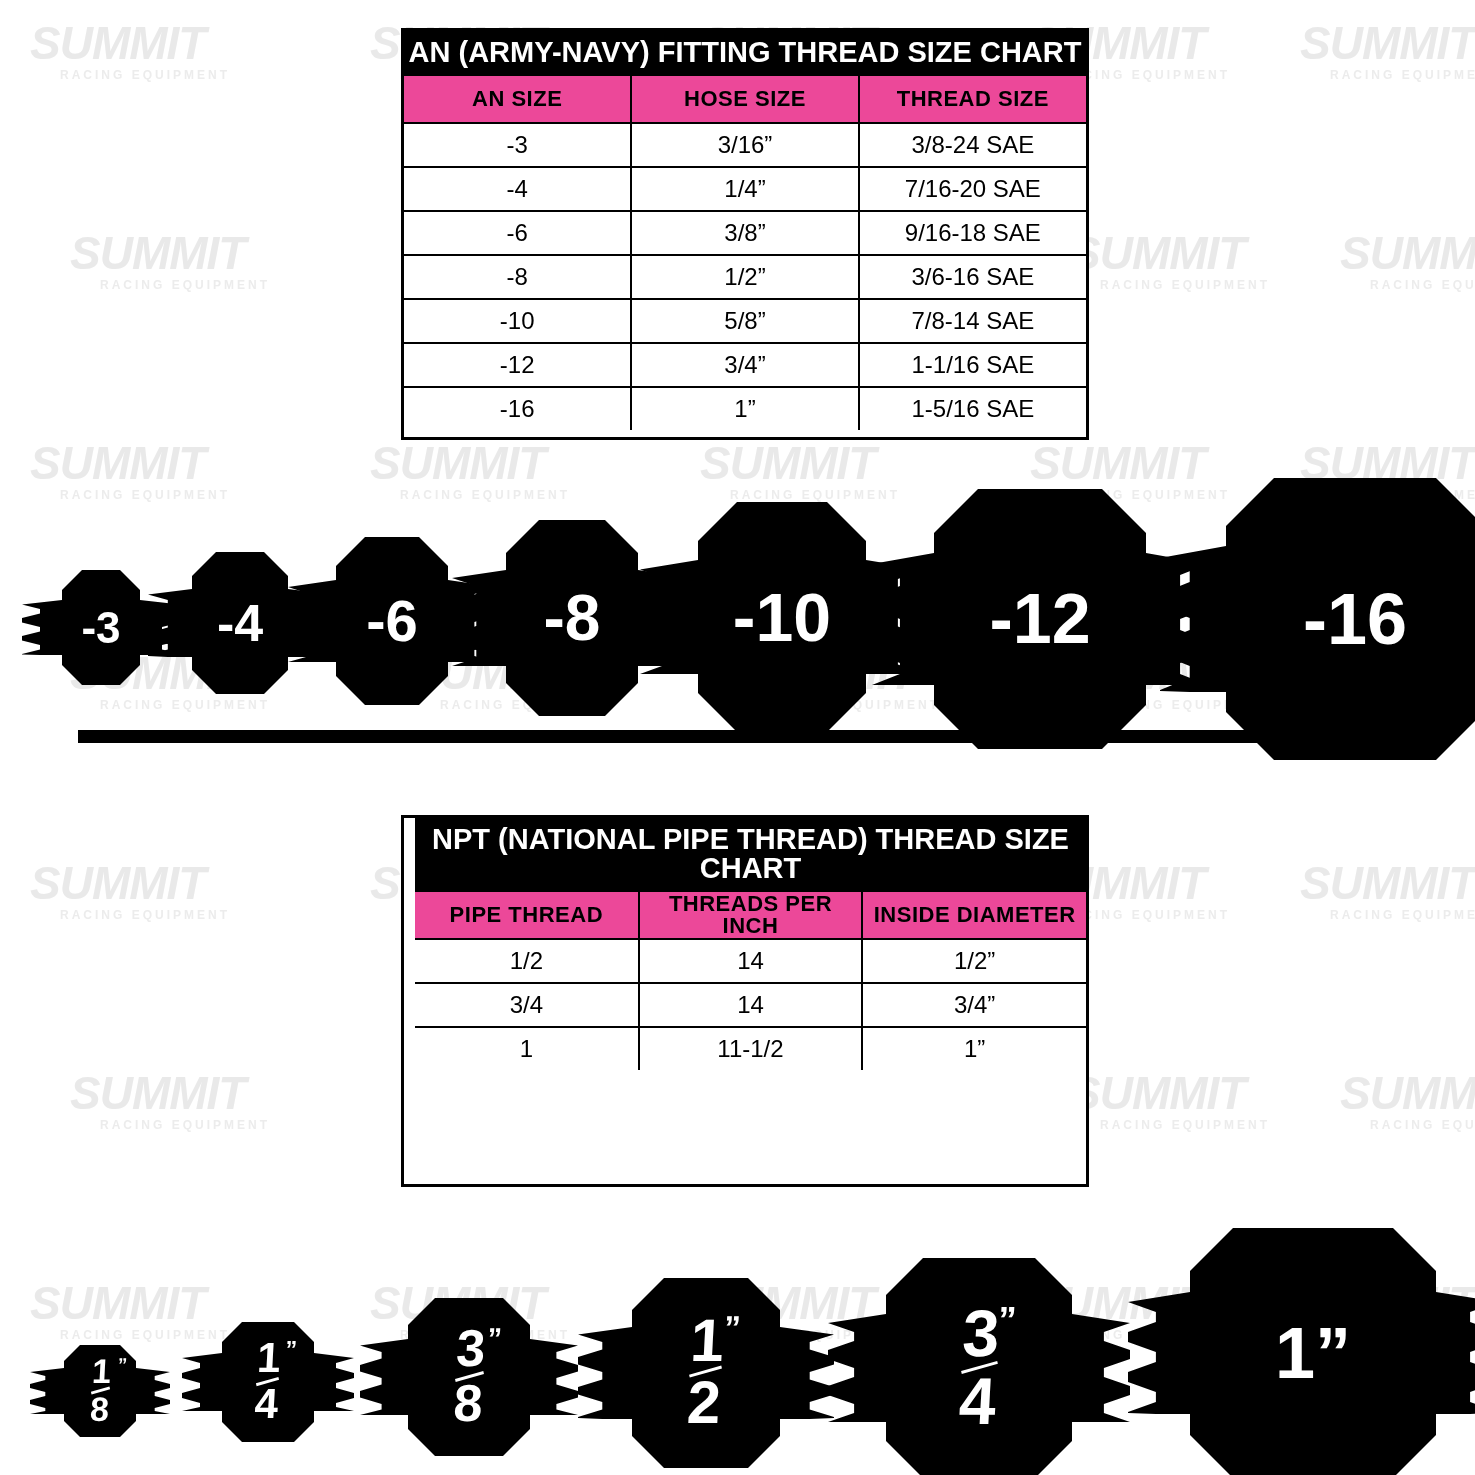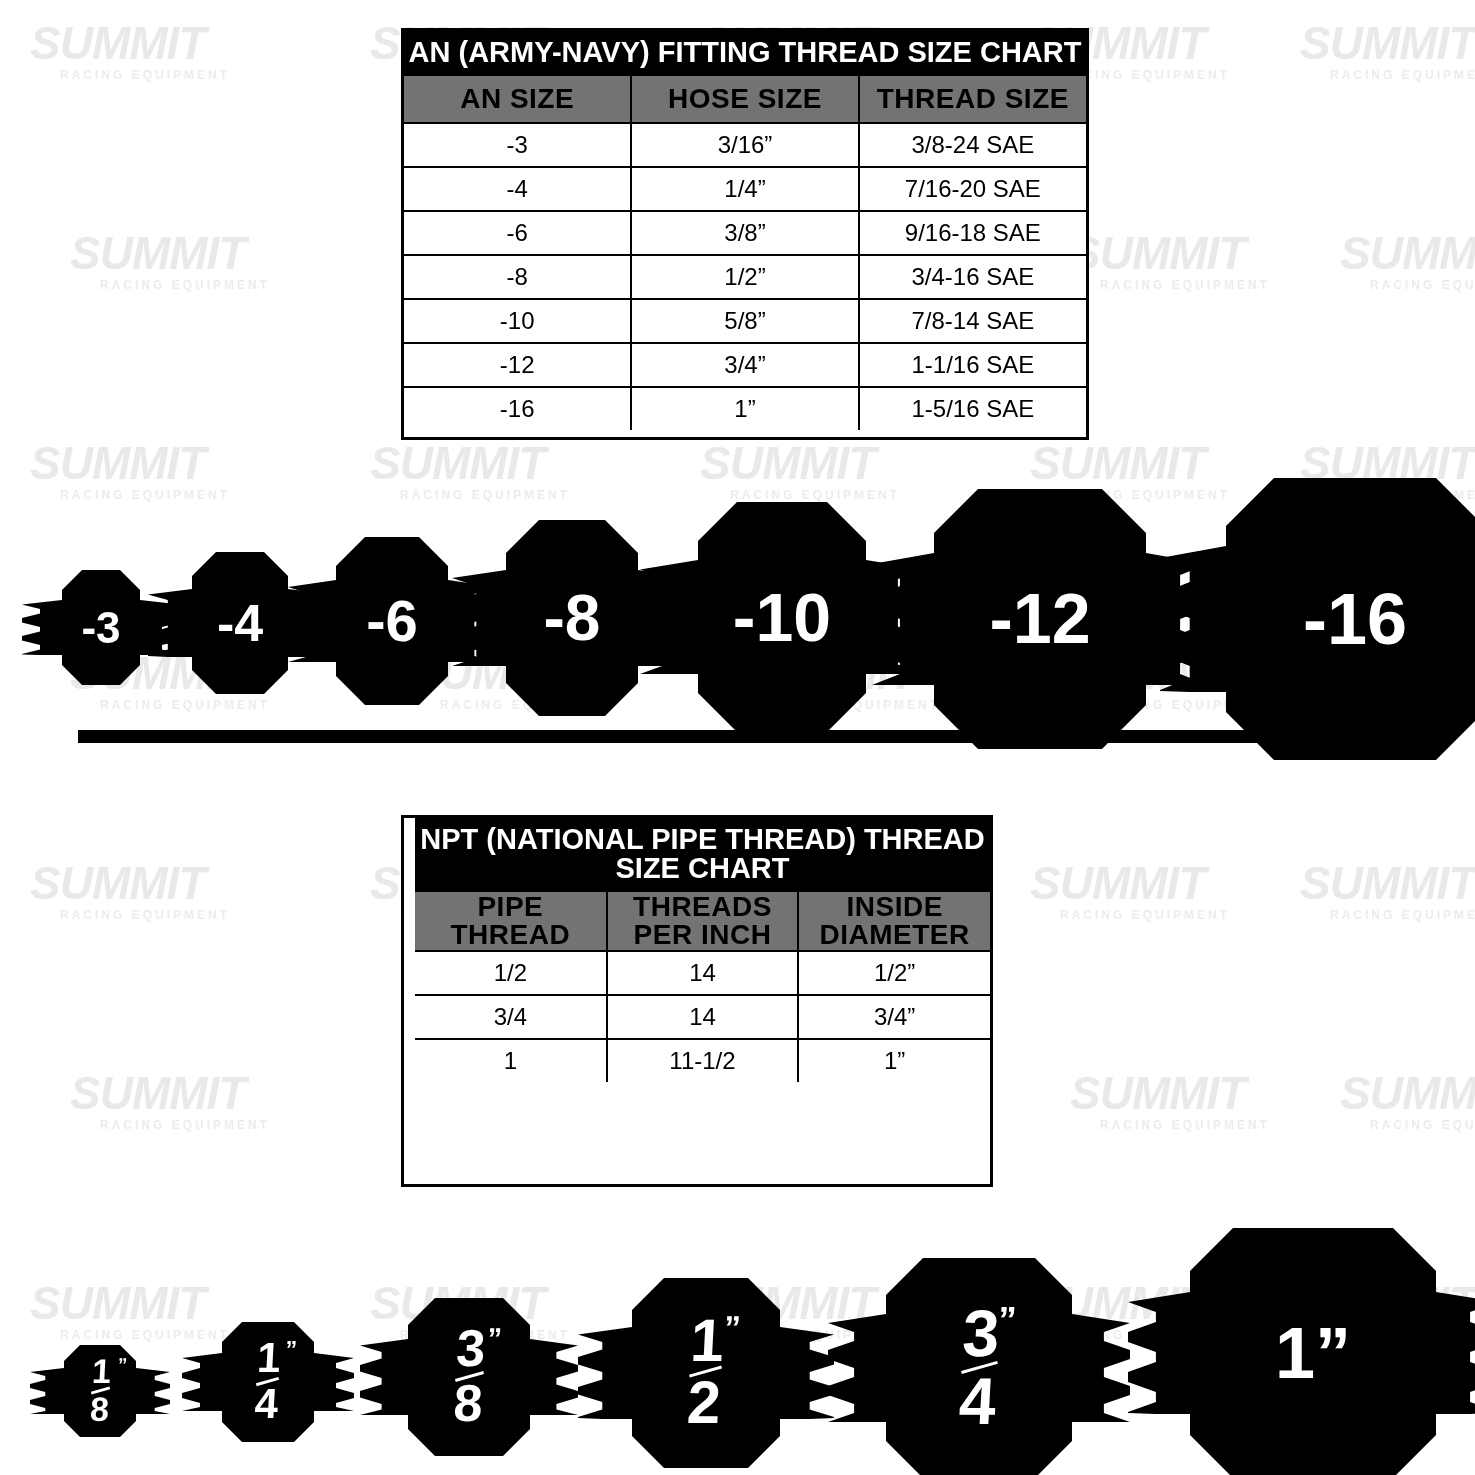--- a/index.html
+++ b/index.html
@@ -84,22 +84,22 @@
     border: 2px solid #000;
     text-align: center;
     font-family: "Liberation Sans", sans-serif;
     font-size: 23px;
     font-weight: bold;
     color: #000;
     height: 40px;
     line-height: 1;
   }
   table.grid th {
-    background: #737373;
-    font-size: 28px;
+    background: #ec4899;
+    font-size: 22px;
     letter-spacing: 0.5px;
     height: 44px;
   }
   table.grid td { background: #fff; font-weight: normal; font-size: 24px;}
 
   
   table.grid tr td:first-child, table.grid tr th:first-child { border-left: none; }
   table.grid tr td:last-child, table.grid tr th:last-child { border-right: none; }
   table.grid tr:last-child td { border-bottom: none; }
   table.grid tr:first-child th { border-top: none; }
@@ -327,21 +327,21 @@
           <td>7/16-20 SAE</td>
         </tr>
         <tr>
           <td>-6</td>
           <td>3/8”</td>
           <td>9/16-18 SAE</td>
         </tr>
         <tr>
           <td>-8</td>
           <td>1/2”</td>
-          <td>3/4-16 SAE</td>
+          <td>3/6-16 SAE</td>
         </tr>
         <tr>
           <td>-10</td>
           <td>5/8”</td>
           <td>7/8-14 SAE</td>
         </tr>
         <tr>
           <td>-12</td>
           <td>3/4”</td>
           <td>1-1/16 SAE</td>
@@ -401,21 +401,21 @@
       <div class="fitting" style="left: 1160px; top: 478px; width: 390px; height: 282px;">
         <div style="position: absolute; left: 0px; top: 68px; width: 66px; height: 146px; background: rgb(0, 0, 0); clip-path: polygon(66px 0px, 0px 12px, 29.7px 24px, 29.7px 36px, 0px 48px, 0px 60px, 29.7px 72px, 29.7px 84px, 0px 96px, 0px 108px, 29.7px 120px, 29.7px 132px, 0px 144px, 0px 145px, 29.7px 146px, 66px 146px);"></div>
         <div style="position: absolute; left: 66px; top: 0px; width: 258px; height: 282px; background: rgb(0, 0, 0); display: flex; align-items: center; justify-content: center; clip-path: polygon(48px 0px, 210px 0px, 258px 48px, 258px 234px, 210px 282px, 48px 282px, 0px 234px, 0px 48px);">
           <div class="label" style="font-size: 72px;">-16</div>
         </div>
       </div>
     </div>
 
   <div id="divider"></div>
 
-  <div class="chart" style="left:401px; top:815px; width:592px; height:372px;padding-left:11px;">
+  <div class="chart" style="left:401px; top:815px; width:688px; height:372px;padding-left:11px;">
     <div class="chart-title">NPT (NATIONAL PIPE THREAD) THREAD SIZE CHART</div>
     <table class="grid">
       <thead>
         <tr>
           <th>PIPE THREAD</th>
           <th>THREADS PER INCH</th>
           <th>INSIDE DIAMETER</th>
         </tr>
       </thead>
       <tbody>

